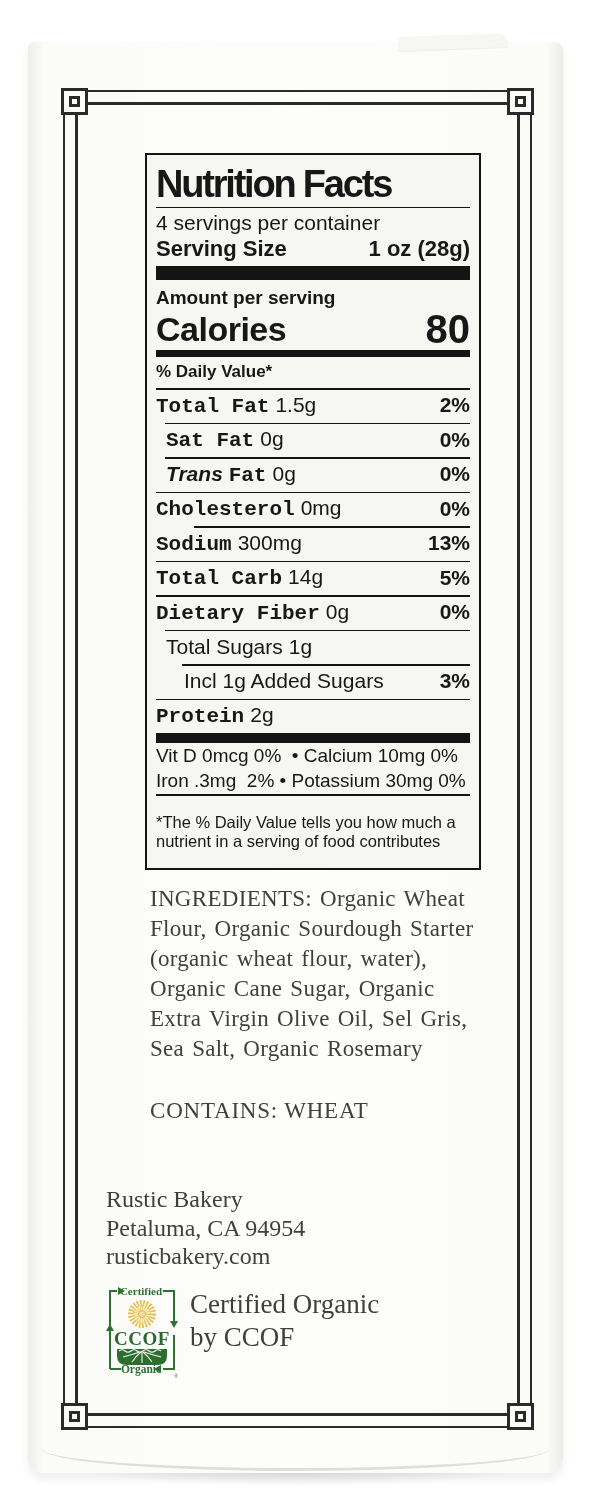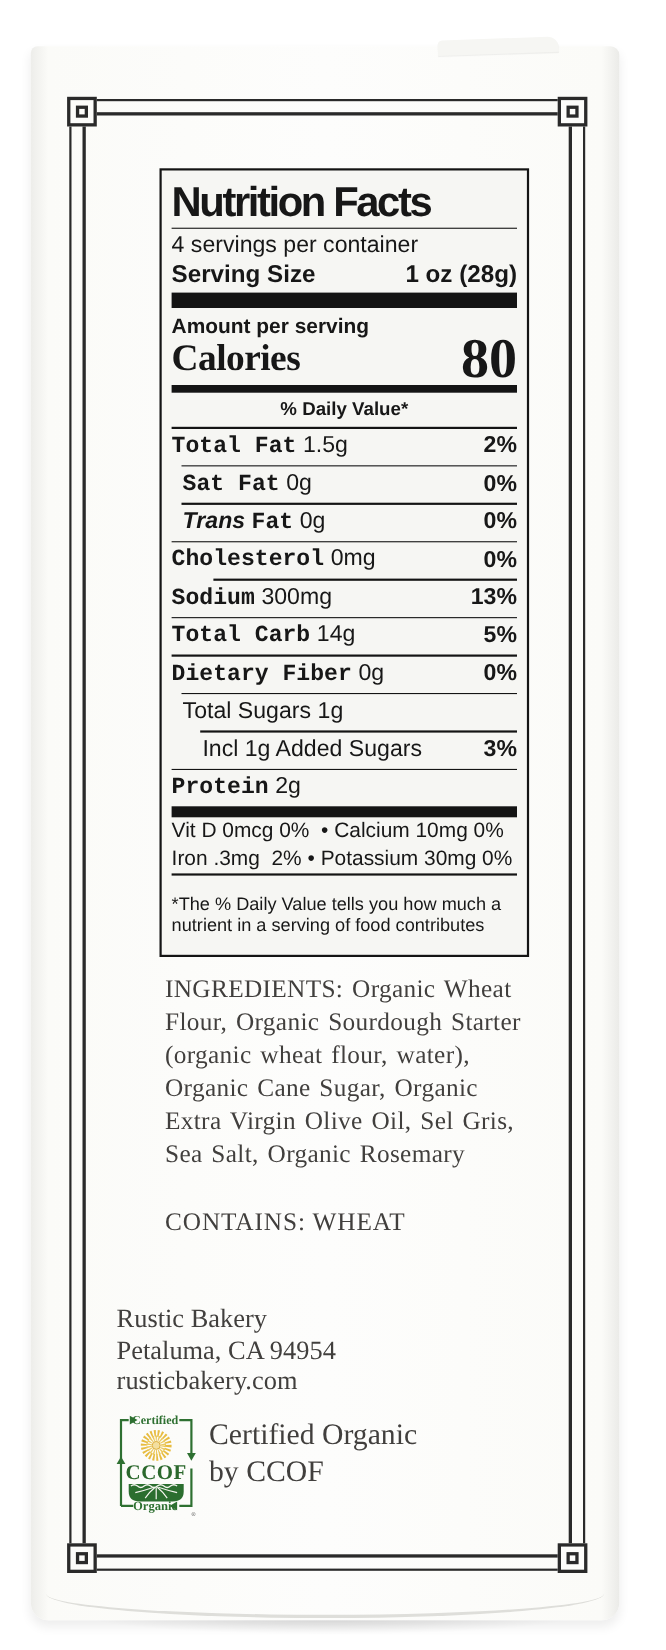--- a/index.html
+++ b/index.html
@@ -35,25 +35,25 @@
   
   .nf { position:absolute; left:117px; top:111px; width:336px; height:717px;
     border:2px solid #141414; background:#f6f6f3; padding:0 9px; color:#171717; overflow:hidden; }
   .nf-title { font-size:38px; font-weight:bold; letter-spacing:-2.2px; line-height:40px;
     padding:9px 0 3px; border-bottom:1.5px solid #141414; }
   .nf-serv { font-size:21px; line-height:24px; padding-top:3px; }
   .nf-ss { display:flex; justify-content:space-between; font-weight:bold;
     font-size:22px; line-height:24px; padding:2px 0 5px;text-align:right; }
   .nf-bar-lg { height:14px; background:#141414; }
   .nf-aps { font-weight:bold; font-size:19px; line-height:21px; padding-top:7px; }
-  .nf-cal { display:flex; justify-content:space-between; align-items:flex-start; height:42px;font-family:Liberation Serif, serif; }
+  .nf-cal { display:flex; justify-content:space-between; align-items:center; height:42px; }
   .nf-cal .lbl { font-size:34px; font-weight:bold; letter-spacing:-0.5px; line-height:36px; }
-  .nf-cal .val { font-size:51px; font-weight:bold; line-height:38px; }
+  .nf-cal .val { font-size:40px; font-weight:bold; line-height:38px; }
   .nf-bar-md { height:7px; background:#141414; }
-  .nf-dvh { text-align:center; font-weight:bold; font-size:17px; line-height:20px; padding:5px 0 6px; }
+  .nf-dvh { text-align:left; font-weight:bold; font-size:17px; line-height:20px; padding:5px 0 6px; }
   .nf-row { position:relative; display:flex; justify-content:space-between; align-items:center;
     height:34.5px; font-size:21px; }
   .nf-row::before { content:""; position:absolute; top:0; left:0; right:0; height:1.5px; background:#141414; }
   .nf-row.cut8::before { left:9px; } .nf-row.cut26::before { left:26px; } .nf-row.cut36::before { left:38px; }
   .nf-row .nm { display:flex; align-items:baseline; white-space:pre; }
   .nf-row .nm b { font-weight:bold;font-family:Liberation Mono, monospace; } .nf-row .nm i { font-weight:bold; font-style:italic; }
   .nf-row .amt { font-weight:normal; margin-left:6px; }
   .nf-row .dv { font-weight:bold; }
   .nf-row.ind1 { padding-left:10px; } .nf-row.ind2 { padding-left:28px; }
   .nf-bar-sm { height:10px; background:#141414; }

